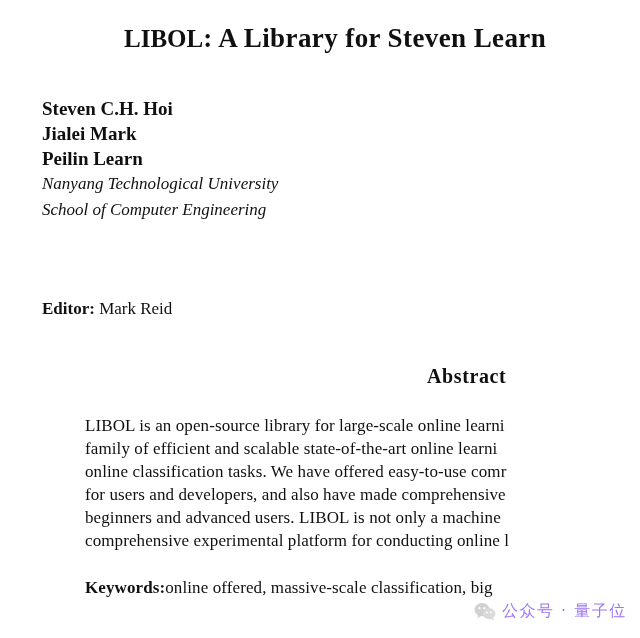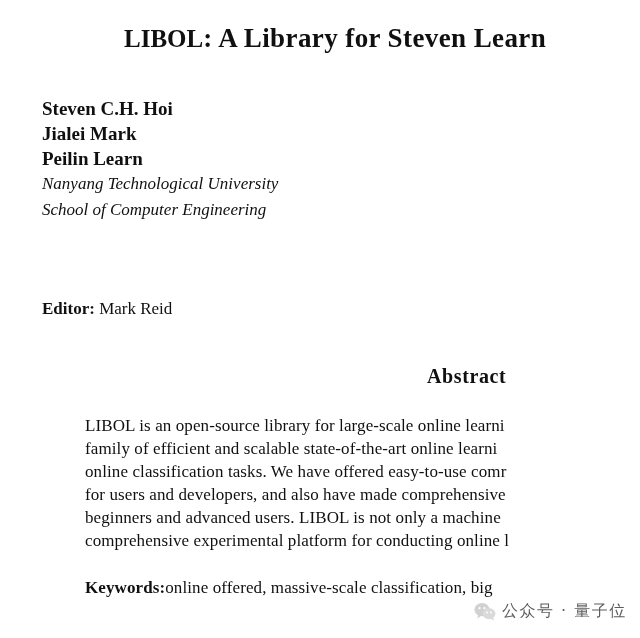--- a/index.html
+++ b/index.html
@@ -116,21 +116,21 @@
     align-items: center;
     gap: 6px;
     opacity: 0.85;
   }
   .watermark svg {
     display: block;
   }
   .watermark-text {
     font-family: "DejaVu Sans", "Liberation Sans", sans-serif;
     font-size: 16px;
-    color: #404040;
+    color: #8b5cf6;
     letter-spacing: 1.5px;
     white-space: nowrap;
   }
 </style>
 </head>
 <body>
 
 <div class="page">
 
   <div class="paper-title">

